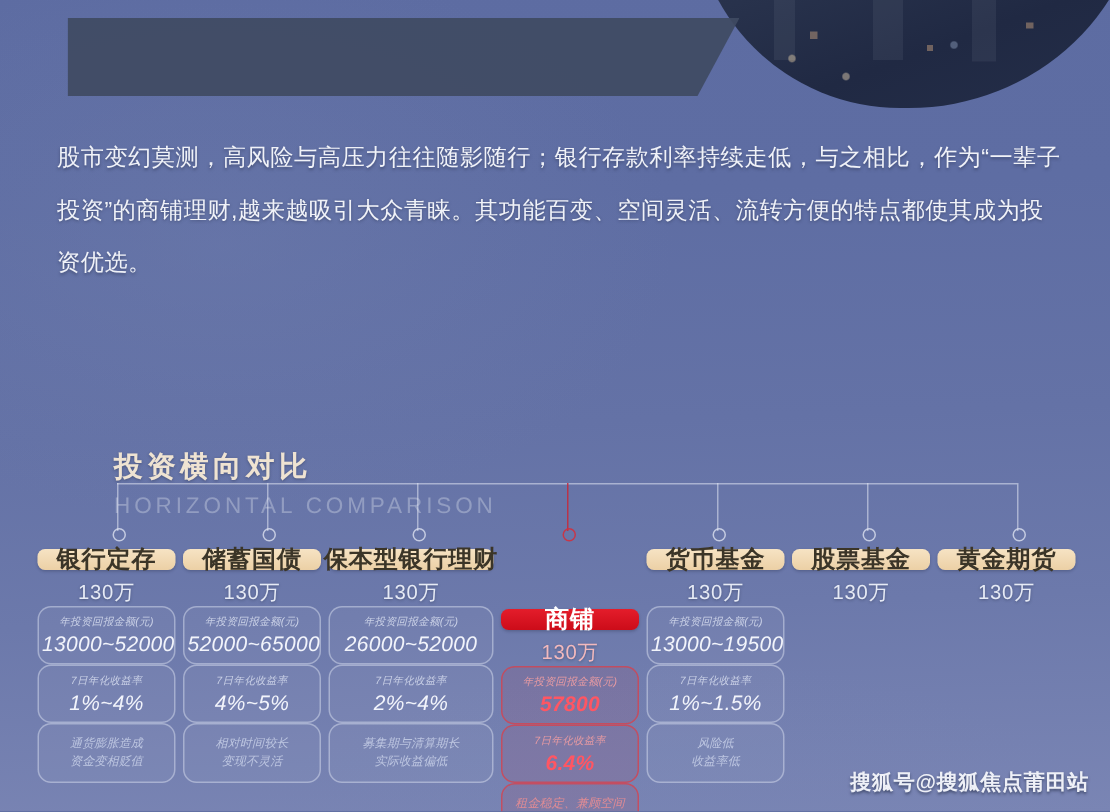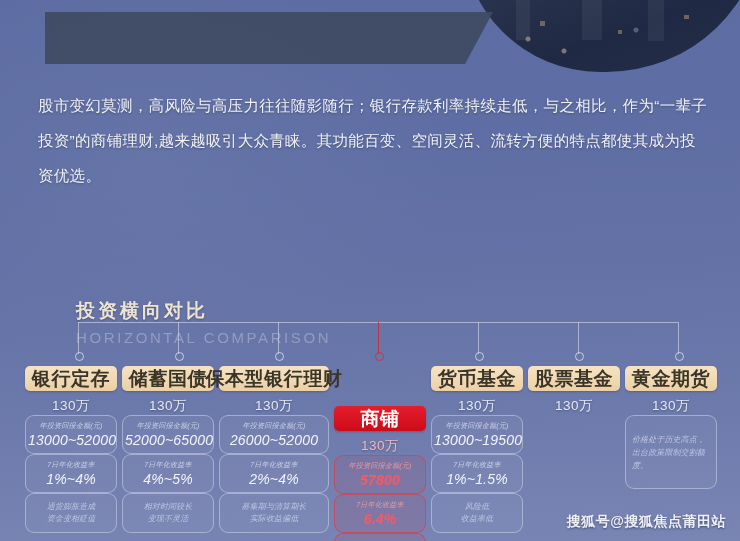--- a/index.html
+++ b/index.html
@@ -149,25 +149,25 @@
     width: 92px;
     display: flex;
     flex-direction: column;
     align-items: center;
   }
   .col.wide { width: 110px; }
 
   .chip {
     box-sizing: border-box;
     width: 100%;
-    height: 25px;
+    height: 14px;
     border-radius: 5px;
     background: linear-gradient(180deg, #f6e3c4 0%, #ecd0a5 100%);
     color: #3b3528;
-    font-size: 19px;
+    font-size: 16px;
     font-weight: bold;
     letter-spacing: .6px;
     display: flex;
     align-items: center;
     justify-content: center;
     white-space: nowrap;
     box-shadow: 0 1px 2px rgba(30,36,60,.28);
   }
   .col.hot .chip {
     background: linear-gradient(180deg, #e41d2b 0%, #cc0c19 100%);
@@ -370,20 +370,17 @@
           <div class="txt">风险低<br>收益率低</div>
         </div>
       </div>
       <div class="col">
         <div class="chip">股票基金</div>
         <div class="amount">130万</div>
       </div>
       <div class="col">
         <div class="chip">黄金期货</div>
         <div class="amount">130万</div>
-        <div class="box note tall">
-          <div class="txt">价格处于历史高点，出台政策限制交割额度。</div>
-        </div>
       </div>
     </div>
 
   <div class="watermark">搜狐号@搜狐焦点莆田站</div>
 </div>
 
 </body></html>

